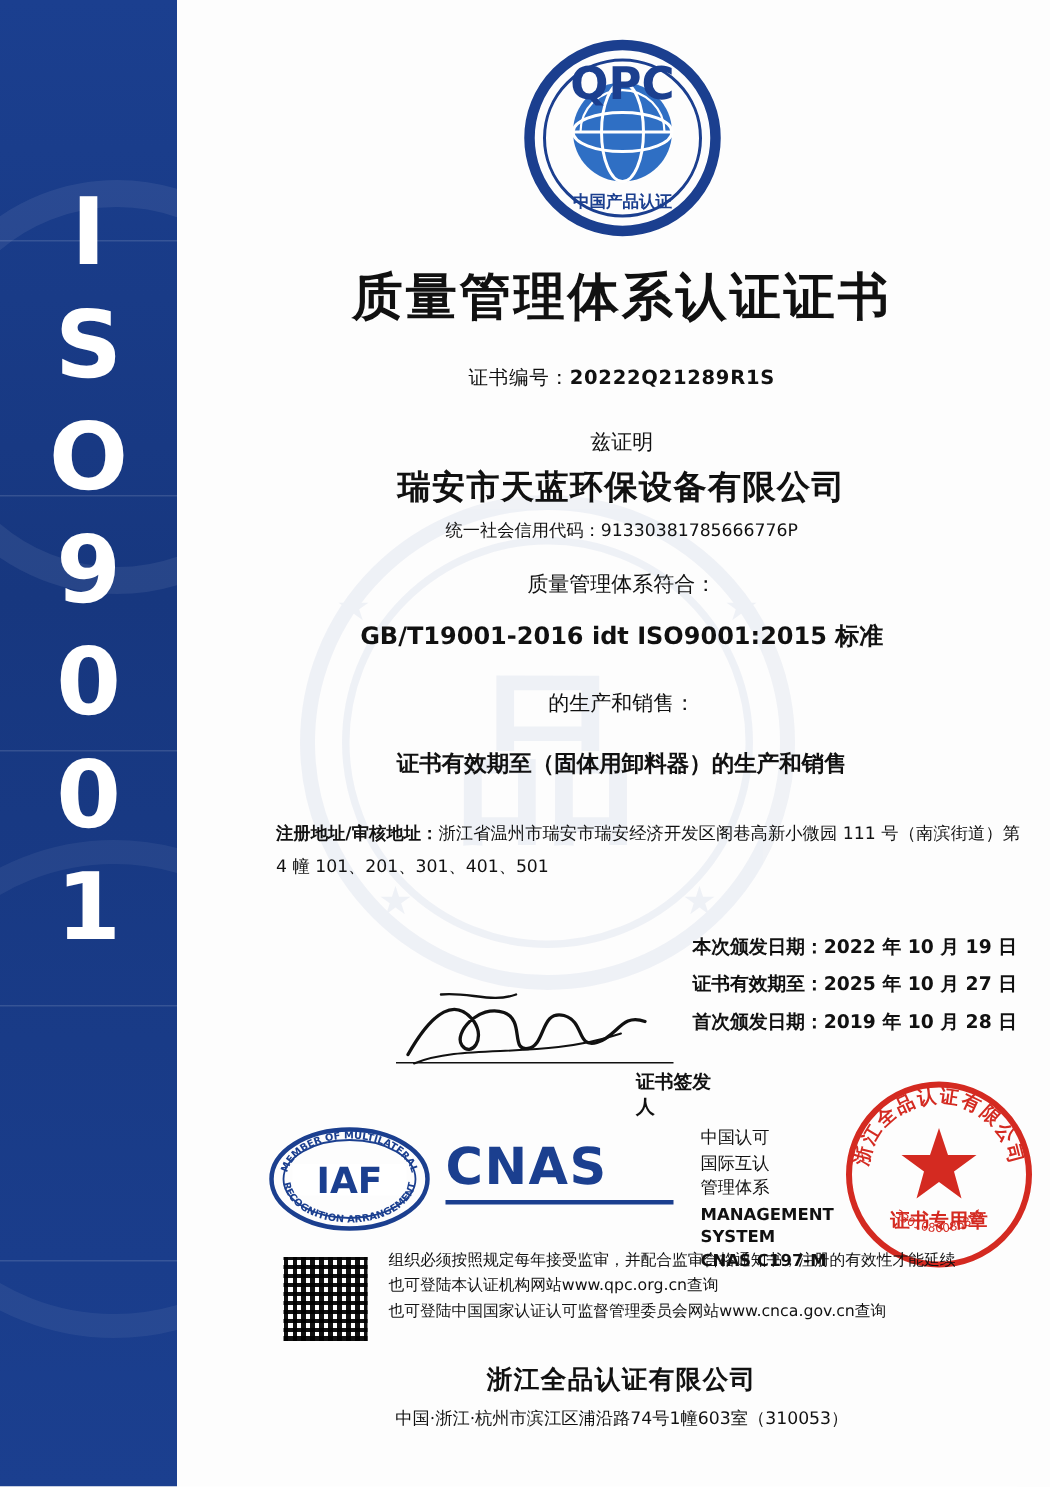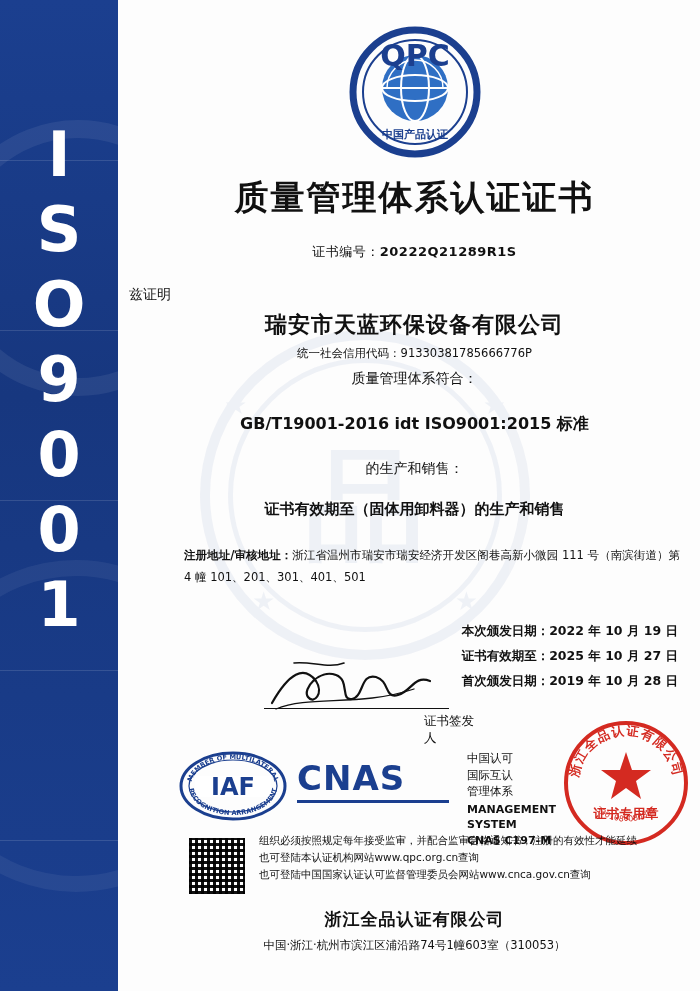--- a/index.html
+++ b/index.html
@@ -75,33 +75,33 @@
   .logo svg{display:block;}
   .title{
     position:absolute;top:175px;width:100%;text-align:center;
     font-size:34px;font-weight:bold;color:#111;letter-spacing:2px;
   }
   .certno{
     position:absolute;top:243px;width:100%;text-align:center;
     font-size:13px;color:#111;letter-spacing:.5px;
   }
   .hereby{
-    position:absolute;top:286px;width:100%;
+    position:absolute;top:286px;width:100%;text-align:center;
     font-size:14px;color:#111;
   }
   .company{
     position:absolute;top:310px;width:100%;text-align:center;
     font-size:22px;font-weight:bold;color:#111;letter-spacing:1px;
   }
   .uscc{
     position:absolute;top:346px;width:100%;text-align:center;
     font-size:11.5px;color:#111;
   }
   .conform-label{
-    position:absolute;top:370px;width:100%;text-align:center;
+    position:absolute;top:381px;width:100%;text-align:center;
     font-size:14px;color:#111;
   }
   .standard{
     position:absolute;top:414px;width:100%;text-align:center;
     font-size:16px;font-weight:bold;color:#111;
   }
   .scope-label{
     position:absolute;top:460px;width:100%;text-align:center;
     font-size:14px;color:#111;
   }
@@ -119,21 +119,21 @@
     font-size:12.5px;color:#111;line-height:2.0;text-align:right;
     font-weight:bold;
   }
   .signature-area{
     position:absolute;top:655px;left:125px;width:230px;height:80px;
   }
   .sig-line{
     position:absolute;left:10px;top:53px;width:185px;height:1px;background:#111;
   }
   .sig-label{
-    position:absolute;left:170px;top:58px;font-size:12.5px;color:#111;
+    position:absolute;left:170px;top:58px;font-size:12.5px;color:#111;font-weight:bold;
   }
   .sig-scribble{position:absolute;left:10px;top:0px;}
   
   .accred{
     position:absolute;top:750px;left:50px;width:430px;height:80px;
   }
   .iaf{
     position:absolute;left:0;top:0;width:105px;height:70px;
   }
   .cnas{

